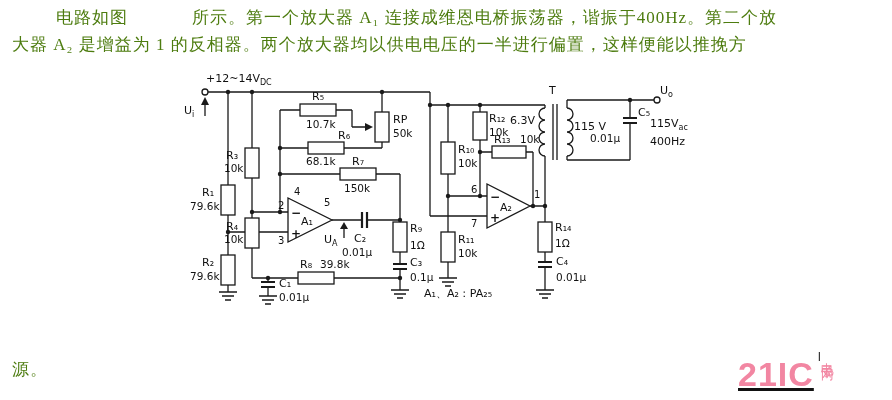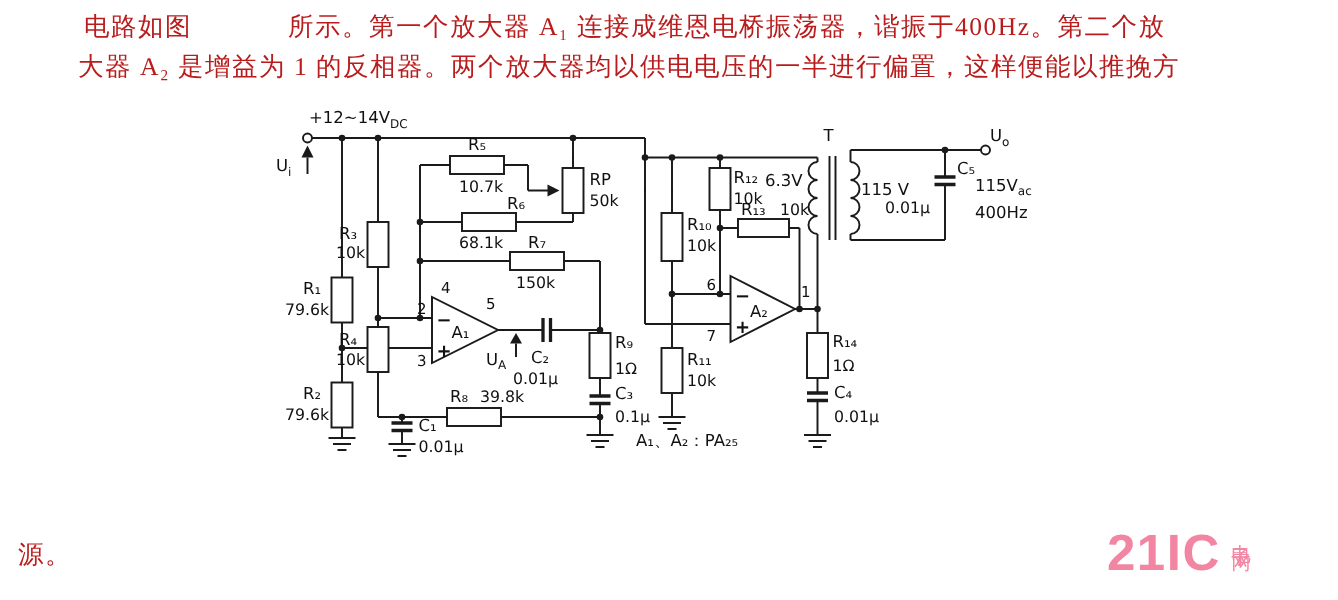--- a/index.html
+++ b/index.html
@@ -1,21 +1,21 @@
 <!DOCTYPE html>
 <html><head>
 <meta charset="utf-8">
 <style>
   html,body{margin:0;padding:0;background:#e8e8e8;}
   .page{position:relative;width:892px;height:400px;background:#ffffff;overflow:hidden;
         font-family:"Liberation Serif", serif;color:#111;}
-  .t-line{position:absolute;font-size:17px;letter-spacing:1px;white-space:nowrap;color:#b91c1c;}
+  .t-line{position:absolute;font-size:17px;letter-spacing:1px;white-space:nowrap;color:#4d7c0f;}
   .fig-gap{display:inline-block;width:64px;}
   .indent{padding-left:44px;}
-  .watermark{position:absolute;left:738px;top:352px;display:flex;align-items:flex-start;}
+  .watermark{position:absolute;left:738px;top:352px;display:flex;align-items:center;text-decoration:underline;}
   .wm-brand{font-family:"Liberation Sans", sans-serif;font-weight:bold;font-size:34px;
             color:#f286a2;line-height:1;letter-spacing:1px;}
   .wm-vert{writing-mode:vertical-rl;font-family:"Liberation Sans", sans-serif;font-size:13px;
            color:#f286a2;letter-spacing:3px;margin-left:4px;height:44px;}
   svg{position:absolute;left:0;top:0;}
   .wire{stroke:#1a1a1a;stroke-width:1.3;fill:none;}
   .plate{stroke:#1a1a1a;stroke-width:2.2;fill:none;}
   .comp{fill:#ffffff;stroke:#1a1a1a;stroke-width:1.3;}
   .dot{fill:#1a1a1a;}
   .term{fill:#ffffff;stroke:#1a1a1a;stroke-width:1.3;}
@@ -189,21 +189,21 @@
     <text class="sign" x="490" y="201">−</text>
     <text class="sign" x="490" y="222">+</text>
     <text class="pin" x="471" y="193">6</text>
     <text class="pin" x="471" y="227">7</text>
     <text class="pin" x="534" y="198">1</text>
   </svg>
 
   <div class="t-line" style="left:12px;top:6px;">
     <span class="indent">电路如图</span><span class="fig-gap"></span><span>所示。第一个放大器 A₁ 连接成维恩电桥振荡器，谐振于400Hz。第二个放</span>
   </div>
-  <div class="t-line" style="left:12px;top:33px;margin-left:40px;">大器 A₂ 是增益为 1 的反相器。两个放大器均以供电电压的一半进行偏置，这样便能以推挽方</div>
+  <div class="t-line" style="left:12px;top:33px;">大器 A₂ 是增益为 1 的反相器。两个放大器均以供电电压的一半进行偏置，这样便能以推挽方</div>
   <div class="t-line" style="left:12px;top:358px;">源。</div>
 
   <div class="watermark">
     <span class="wm-brand">21IC</span>
     <span class="wm-vert">电子网</span>
   </div>
 
 </div>
 
 </body></html>

